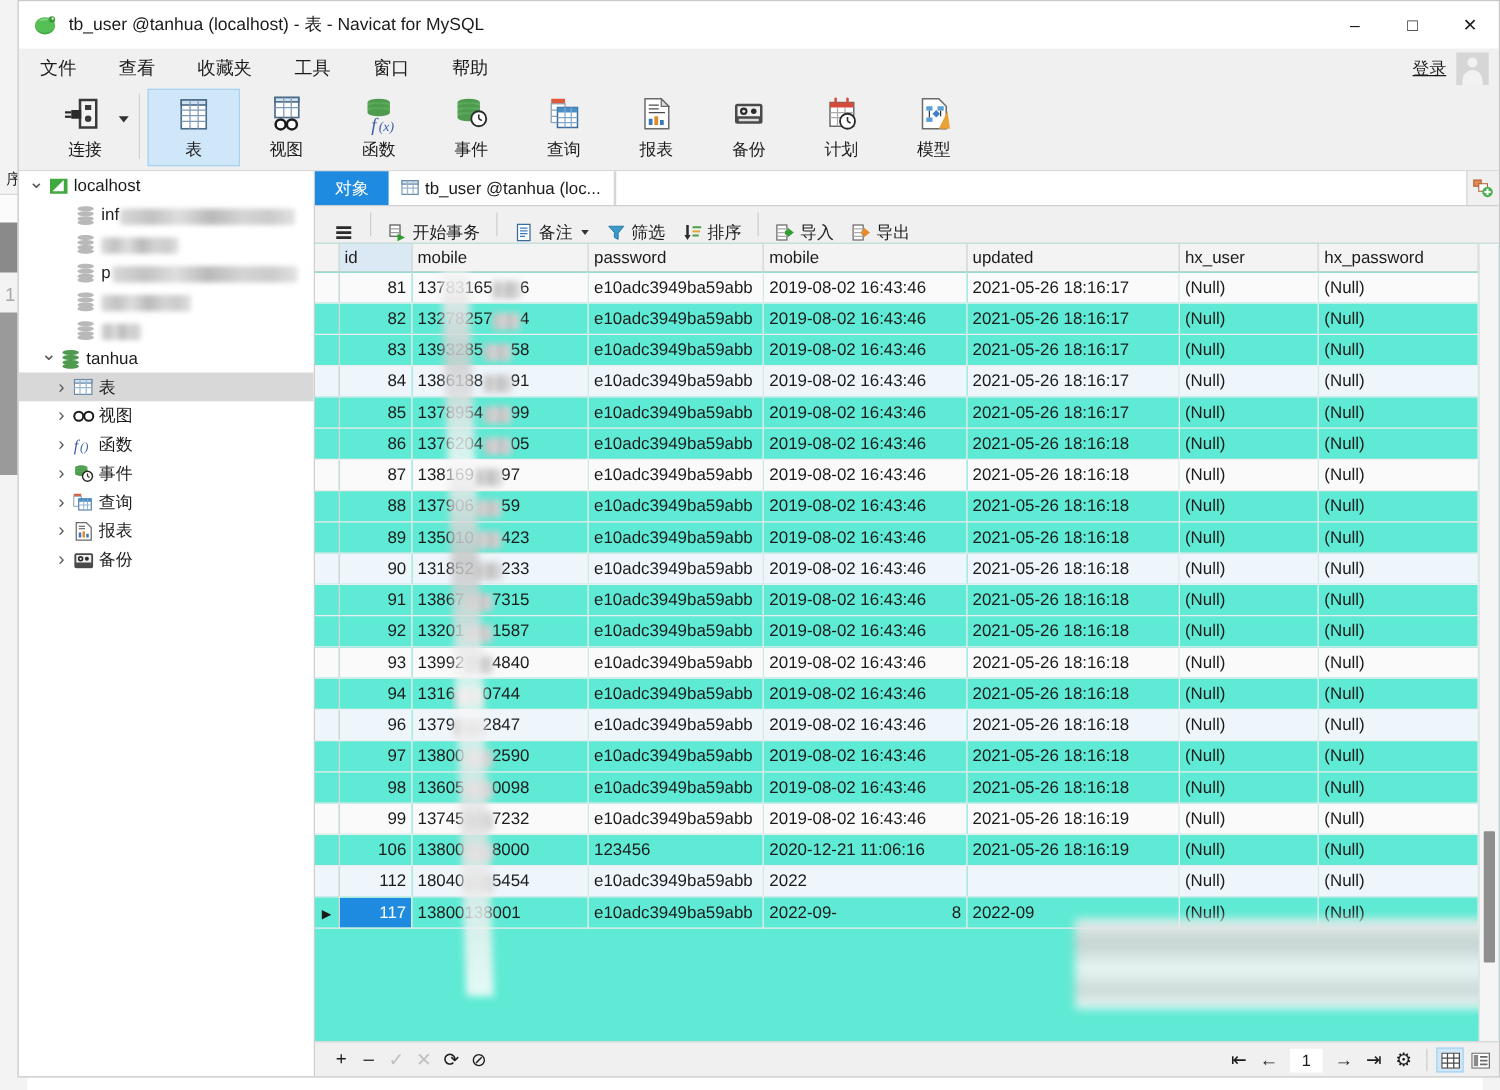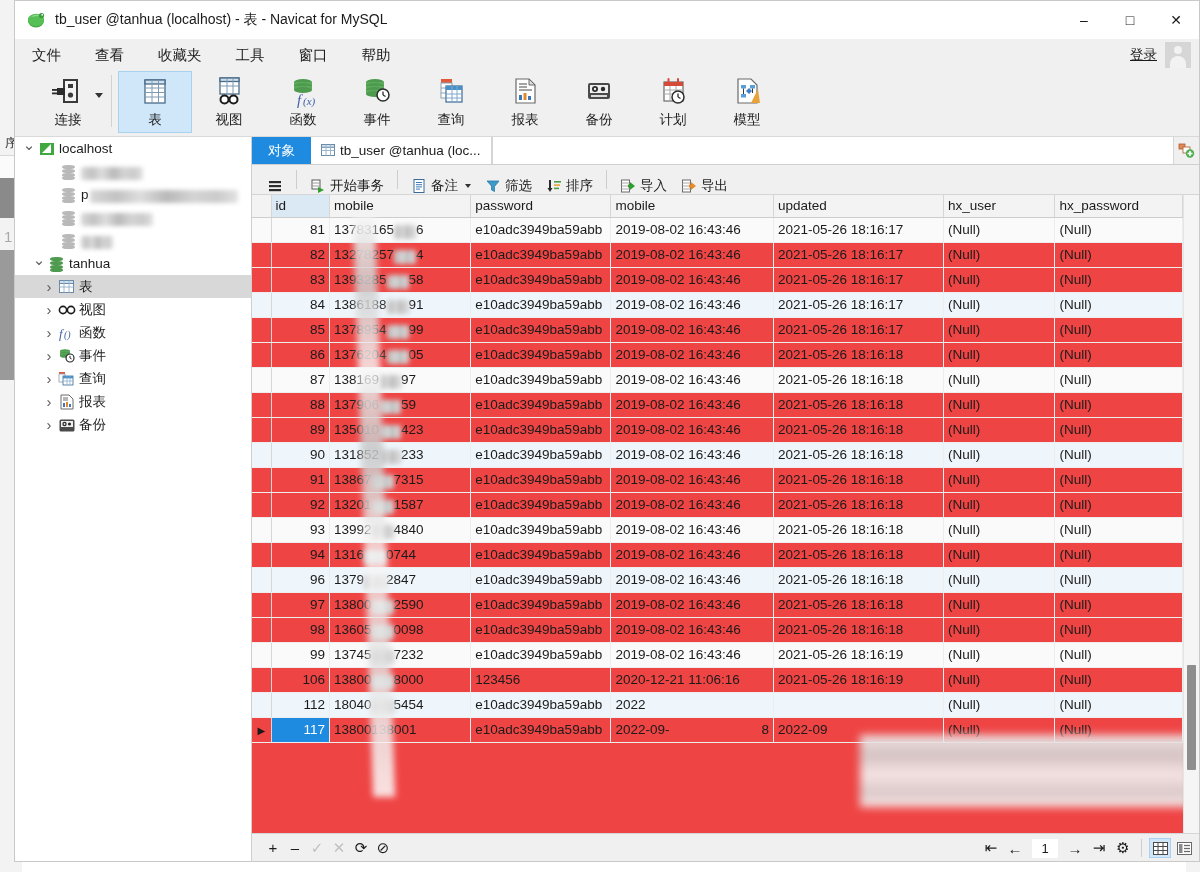--- a/index.html
+++ b/index.html
@@ -229,21 +229,21 @@
   }
   .dt-sep { width: 1px; height: 19px; background: #cdcdcd; margin: 0 6px; }
   .dt-ico { width: 16px; height: 16px; position: relative; flex: 0 0 16px; }
   .dt-caret {
     width: 0; height: 0; margin-left: 3px;
     border-left: 3.5px solid transparent; border-right: 3.5px solid transparent;
     border-top: 4.5px solid #333;
   }
 
   
-  #grid-wrap { flex: 1 1 auto; min-height: 0; display: flex; background: #ef4444; position: relative; }
+  #grid-wrap { flex: 1 1 auto; min-height: 0; display: flex; background: #5eead4; position: relative; }
   #grid-scroll { flex: 1 1 auto; overflow: hidden; position: relative; }
   table.grid { border-collapse: collapse; width: 100%; table-layout: fixed; }
   table.grid th {
     height: 22px; background: #f3f3f3; font-weight: normal;
     font-size: 13.5px; color: #1b1b1b; text-align: left;
     padding: 0 4px; border-right: 1px solid #d6d6d6;
     border-bottom: 1px solid #cdcdcd; vertical-align: middle;
   }
   table.grid th.marker-col { width: 18px; padding: 0; background: #f3f3f3; }
   table.grid th.id-col { background: #dbe9f5; }
@@ -562,20 +562,33 @@
         <span class="tw-arrow down"></span>
         <span class="tw-ico">
           <svg width="16" height="16" viewBox="0 0 16 16" style="position:absolute;left:2px;top:1px">
             <rect x="1" y="2" width="14" height="12" fill="#3fa83f"></rect>
             <path d="M3 12 L12 3 L12 12z" fill="#ffffff"></path>
           </svg>
         </span>
         <span class="tw-label">localhost</span>
       </div>
 
+      <div class="tree-row" style="padding-left:28px">
+        <span class="tw-arrow"></span>
+        <span class="tw-ico">
+          <span class="ico-db ico-db-gray">
+              <i style="top:0"></i>
+              <i style="top:4px"></i>
+              <i style="top:8px"></i>
+              <i style="top:11px"></i>
+            </span>
+        </span>
+        <span class="tw-label">inf</span>
+        <span class="blur-label" style="width:140px;margin-left:1px"></span>
+      </div>
 
       <div class="tree-row" style="padding-left:28px">
         <span class="tw-arrow"></span>
         <span class="tw-ico">
           <span class="ico-db ico-db-gray">
               <i style="top:0"></i>
               <i style="top:4px"></i>
               <i style="top:8px"></i>
               <i style="top:11px"></i>
             </span>

